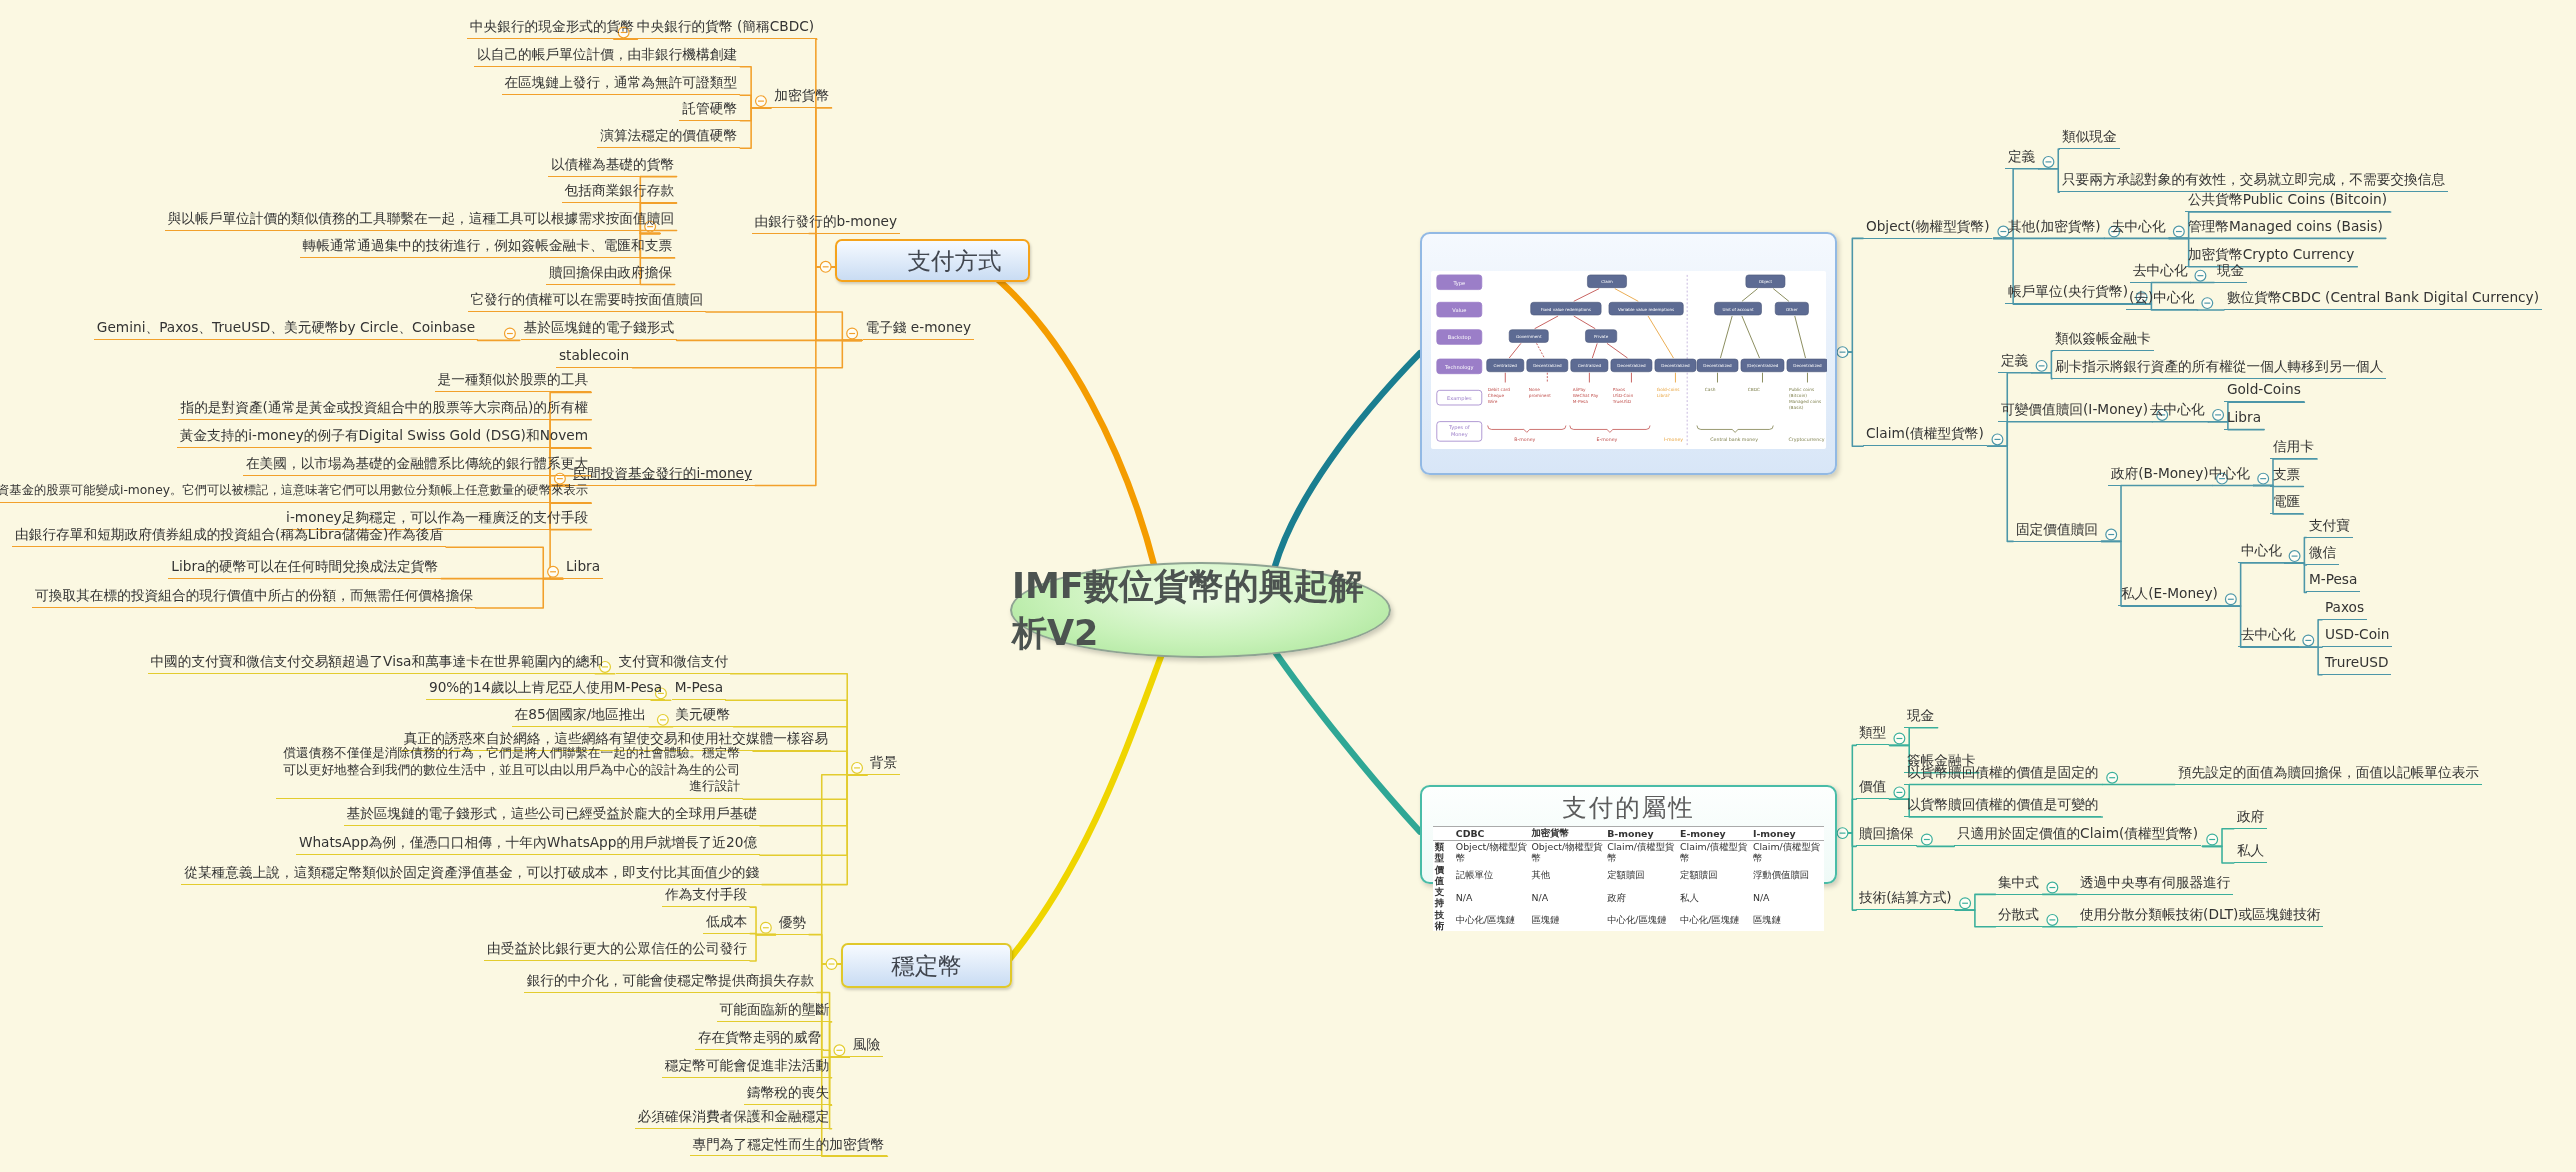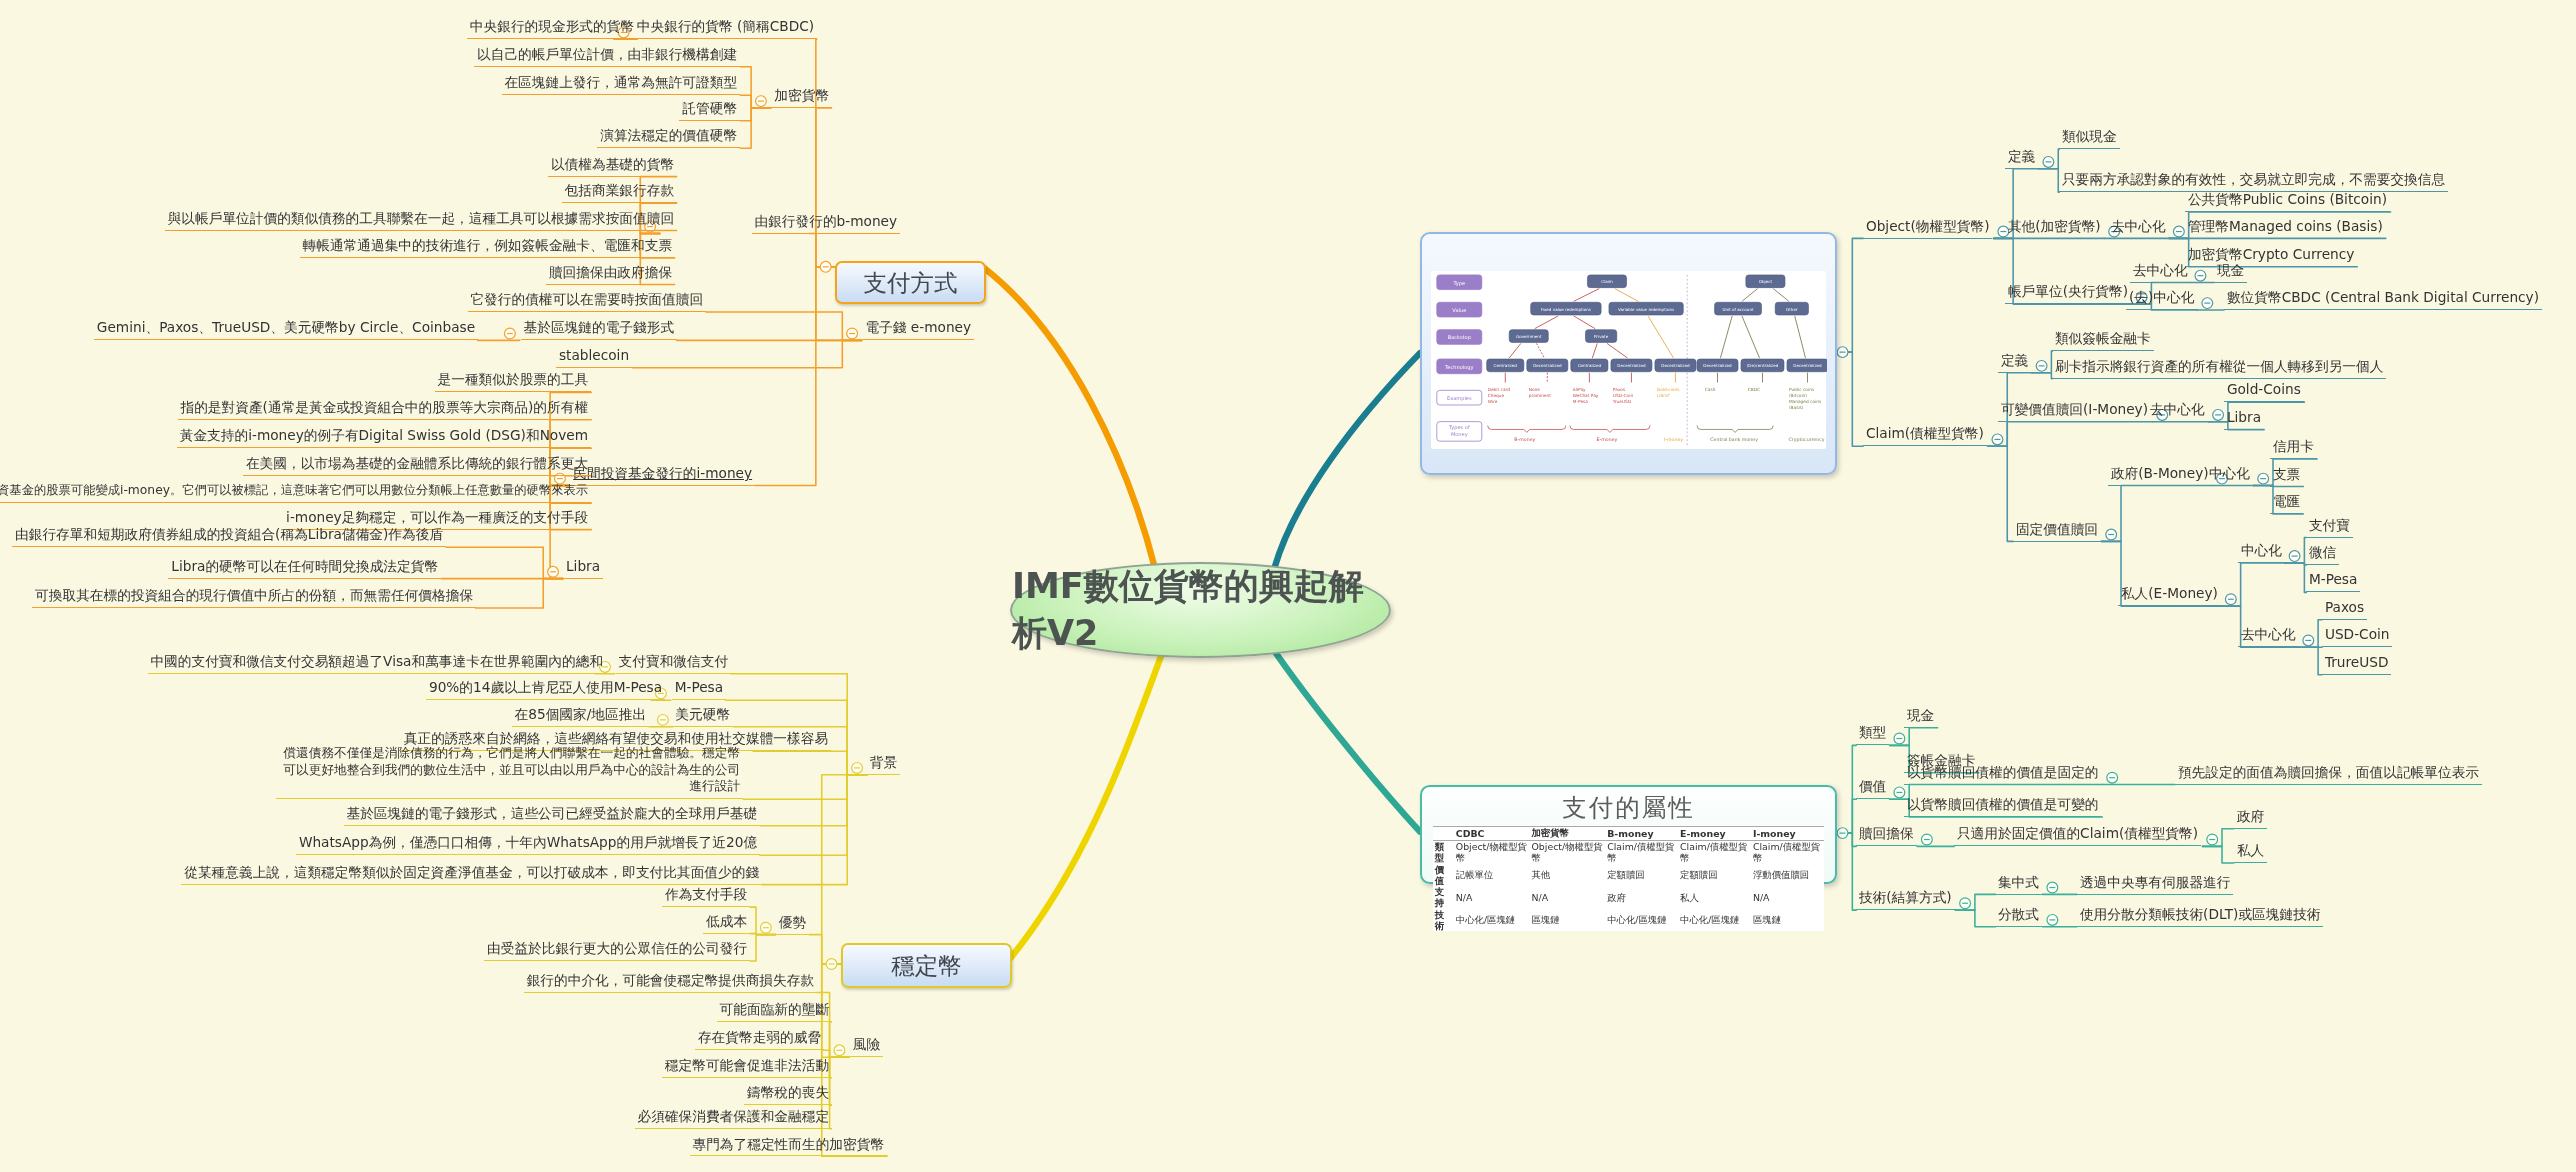--- a/index.html
+++ b/index.html
@@ -458,21 +458,21 @@
             <td>技術</td>
             <td>中心化/區塊鏈</td>
             <td>區塊鏈</td>
             <td>中心化/區塊鏈</td>
             <td>中心化/區塊鏈</td>
             <td>區塊鏈</td>
           </tr>
         </tbody>
     </table>
   </div>
-<div class="mm-box" style="left: 835px; top: 261px; width: 147px; height: 39px; border: 2px solid rgb(245, 163, 27);">支付方式</div>
+<div class="mm-box" style="left: 835px; top: 239px; width: 147px; height: 39px; border: 2px solid rgb(245, 163, 27); padding-left: 44px;">支付方式</div>
     <div class="mm-box" style="left: 841px; top: 943px; width: 167px; height: 41px; border: 2px solid rgb(224, 200, 42);">穩定幣</div>
     <div class="mm-line" style="border-bottom: 1.6px solid rgb(242, 160, 43); bottom: 1134px; right: 1759px;">中央銀行的貨幣 (簡稱CBDC)</div>
     <div class="mm-line" style="border-bottom: 1.6px solid rgb(242, 160, 43); bottom: 1134px; right: 1939px;">中央銀行的現金形式的貨幣</div>
     <div class="mm-line" style="border-bottom: 1.6px solid rgb(242, 160, 43); bottom: 1065px; right: 1744px;">加密貨幣</div>
     <div class="mm-line" style="border-bottom: 1.6px solid rgb(242, 160, 43); bottom: 1106px; right: 1836px;">以自己的帳戶單位計價，由非銀行機構創建</div>
     <div class="mm-line" style="border-bottom: 1.6px solid rgb(242, 160, 43); bottom: 1078px; right: 1836px; margin-top: 20px;">在區塊鏈上發行，通常為無許可證類型</div>
     <div class="mm-line" style="border-bottom: 1.6px solid rgb(242, 160, 43); bottom: 1052px; right: 1836px;">託管硬幣</div>
     <div class="mm-line" style="border-bottom: 1.6px solid rgb(242, 160, 43); bottom: 1025px; right: 1836px;">演算法穩定的價值硬幣</div>
     <div class="mm-line" style="border-bottom: 1.6px solid rgb(242, 160, 43); bottom: 939px; right: 1676px;">由銀行發行的b-money</div>
     <div class="mm-line" style="border-bottom: 1.6px solid rgb(242, 160, 43); bottom: 996px; right: 1899px;">以債權為基礎的貨幣</div>

